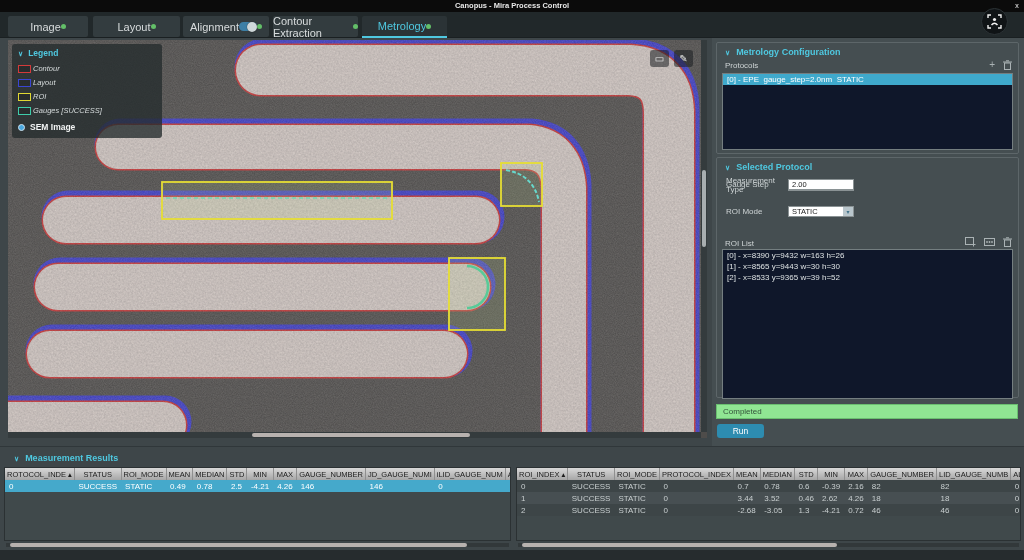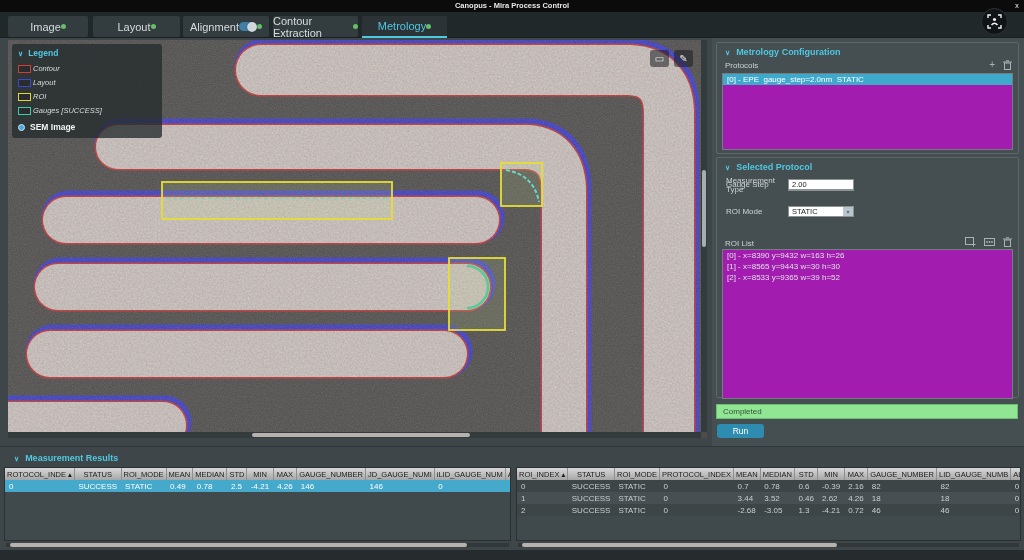--- a/index.html
+++ b/index.html
@@ -52,21 +52,21 @@
               font-size:10px; display:flex; align-items:center; justify-content:center; }
 
   
   .rpanel { position:absolute; left:712px; top:38px; width:312px; height:408px; background:#454e51; }
   .section { position:absolute; left:4px; width:303px; border:1px solid #5d6669; border-radius:2px; background:#454e51; }
   .sec-hdr { color:#4fc8e0; font-size:9px; font-weight:bold; padding:4px 0 3px 8px; }
   .sec-hdr .chev { font-size:7px; margin-right:6px; }
   .field-label { color:#ced4d5; font-size:8px; }
   .row-icons { position:absolute; right:6px; display:flex; gap:8px; align-items:center; }
   .mini-icon { color:#aab2b4; font-size:10px; line-height:10px; }
-  .listbox { background:#a21caf; border:1px solid #747e80; margin:0 5px; overflow:hidden; }
+  .listbox { background:#0f172a; border:1px solid #747e80; margin:0 5px; overflow:hidden; }
   .list-item { font-size:8px; color:#dde2e3; padding:1px 4px; white-space:pre; }
   .list-item.selected { background:#3fa9cc; color:#ffffff; }
 
   .form-row { position:absolute; left:9px; display:flex; align-items:center; }
   .form-row .field-label { width:62px; }
   .combo { width:66px; height:11px; background:#ffffff; border:1px solid #8a9294; display:flex; }
   .combo .val { flex:1; font-size:7.5px; color:#222; line-height:10px; padding-left:3px; overflow:hidden; }
   .combo .arr { width:10px; background:#b9c6cc; color:#41738c; font-size:6px; text-align:center; line-height:10px; }
   .tinput { width:66px; height:11px; background:#ffffff; border:1px solid #8a9294; font-size:7.5px;
             color:#222; padding:0 3px; font-family:"Liberation Sans", sans-serif; }

